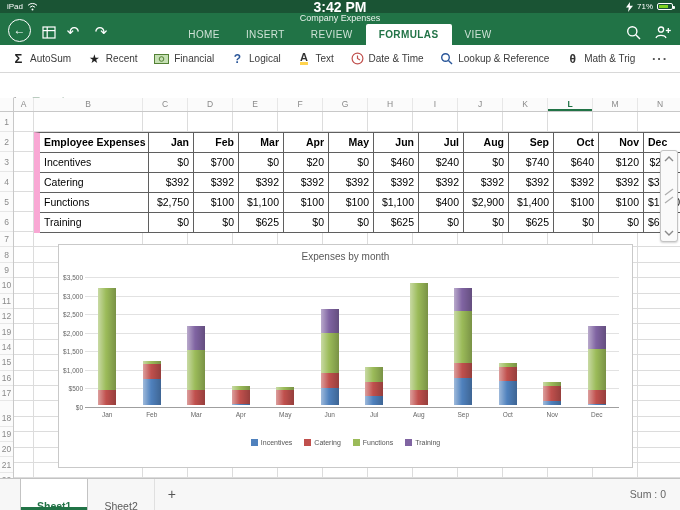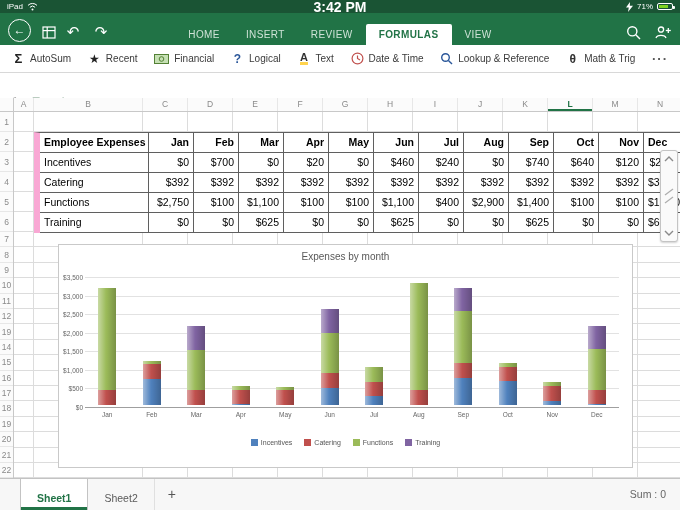--- a/index.html
+++ b/index.html
@@ -98,21 +98,21 @@
   
   .vscroll { position:absolute; left:646px; top:38px; width:18px; height:92px; background:#fafafa;
              border:1px solid #c4c4c4; border-radius:3px; box-shadow:0 1px 2px rgba(0,0,0,0.18);
              display:flex; flex-direction:column; justify-content:space-between; align-items:center;
              padding:5px 0; }
 
   
   .sheetbar { position:absolute; bottom:0; left:0; right:0; height:32px; background:#f7f7f7;
               border-top:1px solid #c3c3c3; display:flex; align-items:stretch; padding-left:20px;
               font-size:10.5px; color:#5a5a5a; }
-  .sheet-tab { padding:4px 16px; line-height:30px; border-right:1px solid #e0e0e0; }
+  .sheet-tab { padding:12px 16px; line-height:30px; border-right:1px solid #e0e0e0; }
   .sheet-tab.active { background:#fff; color:#217346; font-weight:bold;
                       border-left:1px solid #c3c3c3; border-right:1px solid #c3c3c3;
                       box-shadow:inset 0 -3px 0 #217346; }
   .add-sheet { width:34px; text-align:center; line-height:30px; font-size:14px; color:#555; }
   .sum { margin-left:auto; padding-right:14px; line-height:30px; color:#666; }
 </style>
 </head>
 <body>
 
 <div class="header">
@@ -130,20 +130,21 @@
       <svg width="7" height="10" viewBox="0 0 7 10">
           <polygon points="4,0 0,5.5 2.8,5.5 2,10 7,3.8 3.8,3.8" fill="#fff"></polygon>
         </svg>
       <span>71%</span>
       <span class="battery">
           <span class="battery-fill"></span>
           <span class="battery-nub"></span>
         </span>
     </div>
   </div>
+  <div class="doc-title">Company Expenses</div>
   <div class="navrow">
     <div class="tabs">
         <div class="tab">HOME</div>
         <div class="tab">INSERT</div>
         <div class="tab">REVIEW</div>
         <div class="tab active">FORMULAS</div>
         <div class="tab">VIEW</div>
       </div>
   </div>
   <div class="back-btn"><span>←</span></div>
@@ -276,21 +277,21 @@
       <div class="row-h" style="height: 15.4px;">8</div>
       <div class="row-h" style="height: 15.4px;">9</div>
       <div class="row-h" style="height: 15.4px;">10</div>
       <div class="row-h" style="height: 15.4px;">11</div>
       <div class="row-h" style="height: 15.4px;">12</div>
       <div class="row-h" style="height: 15.4px;">19</div>
       <div class="row-h" style="height: 15.4px;">14</div>
       <div class="row-h" style="height: 15.4px;">15</div>
       <div class="row-h" style="height: 15.4px;">16</div>
       <div class="row-h" style="height: 15.4px;">17</div>
-      <div class="row-h" style="height: 15.4px;">18</div>
+      <div class="row-h" style="height: 15.4px; margin-top: 10px;">18</div>
       <div class="row-h" style="height: 15.4px;">19</div>
       <div class="row-h" style="height: 15.4px;">20</div>
       <div class="row-h" style="height: 15.4px;">21</div>
       <div class="row-h" style="height: 15.4px;">22</div>
     </div>
   <div class="cells">
       <div class="hline" style="top: 365.4px;"></div>
       <div class="hline" style="top: 350px;"></div>
       <div class="hline" style="top: 334.6px;"></div>
       <div class="hline" style="top: 319.2px;"></div>

